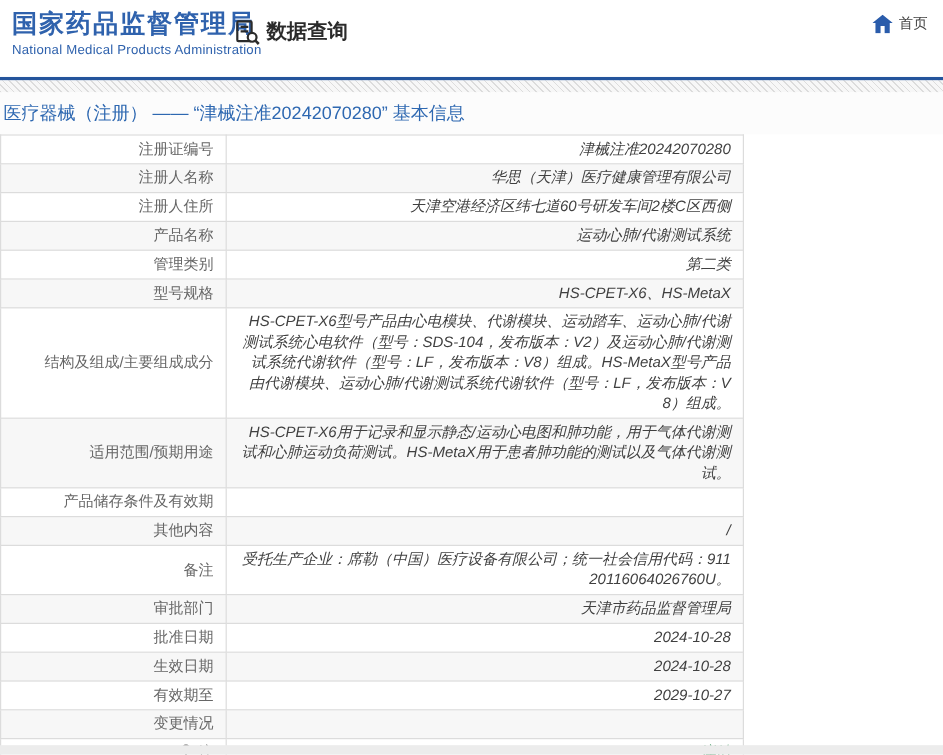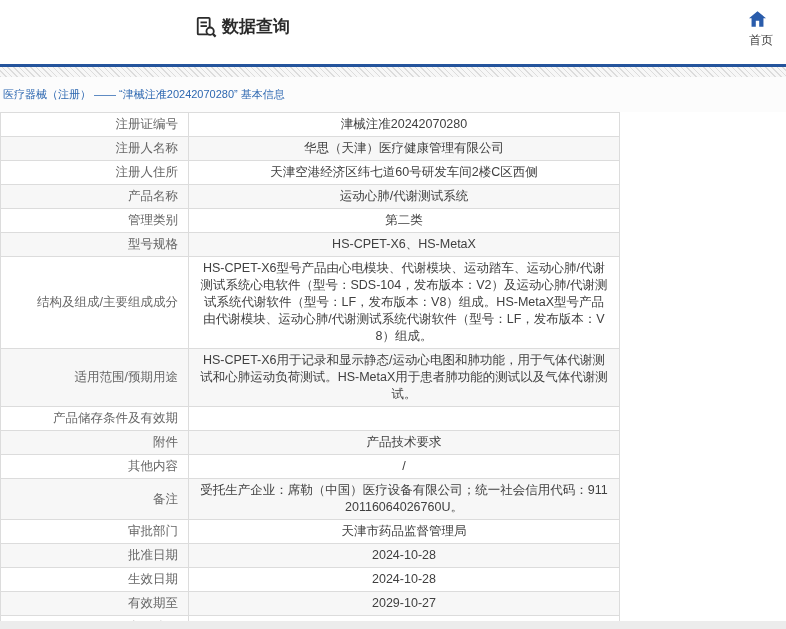--- a/index.html
+++ b/index.html
@@ -10,50 +10,54 @@
     -webkit-font-smoothing:antialiased;
   }
   
   .header{height:64px;position:relative;background:#fff;}
   .logo{position:absolute;left:10px;top:9px;}
   .logo-title{font-size:21px;font-weight:bold;color:#2f62ad;letter-spacing:1.5px;line-height:24px;}
   .logo-sub{font-size:11px;color:#2f62ad;margin-top:3px;letter-spacing:0.2px;}
   .nav-query{position:absolute;left:195px;top:15px;display:flex;align-items:center;gap:5px;cursor:pointer;}
   .nav-query-label{font-size:17px;font-weight:600;color:#2b2b2b;}
   .header-right{position:absolute;right:13px;top:11px;display:flex;gap:26px;}
-  .hr-item{display:flex;flex-direction:column;align-items:flex-start;gap:5px;cursor:pointer;}
+  .hr-item{display:flex;flex-direction:row;align-items:flex-end;gap:5px;cursor:pointer;}
   .hr-label{font-size:12px;color:#444;}
   
   .blue-line{height:3px;background:#24549c;}
   .hatch-band{height:10px;background:repeating-linear-gradient(45deg,#dcdcdc 0px,#dcdcdc 1px,#f7f7f7 1px,#f7f7f7 4px);}
   .breadcrumb{height:35px;display:flex;align-items:center;padding-left:3px;background:#fcfcfc;
-    font-size:11px;color:#2e68b1;}
+    font-size:15px;color:#2e68b1;}
   
   table.info{border-collapse:collapse;width:620px;table-layout:fixed;}
   table.info th, table.info td{
     border:1px solid #dcdcdc;
     padding:3px 10px;
     font-size:12.5px;line-height:17px;
     vertical-align:middle;
     word-break:break-all;
   }
   table.info th{font-weight:normal;text-align:right;color:#666;background:transparent;}
-  table.info td{color:#404040;text-align:center;}
+  table.info td{color:#404040;text-align:right;font-style:italic;}
   table.info tr:nth-child(even){background:#f7f7f7;}
   table.info tr:nth-child(odd){background:#ffffff;}
   a.detail-link{color:#15803d;text-decoration:none;cursor:pointer;}
   .note-icon{display:inline-block;vertical-align:-1px;margin-right:2px;line-height:0;}
   
   .footer-strip{position:absolute;left:0;bottom:0;width:786px;height:8px;background:#ececec;}
   svg{display:block;}
 </style>
 </head>
 <body>
 
 <div class="header">
+  <div class="logo">
+    <div class="logo-title">国家药品监督管理局</div>
+    <div class="logo-sub">National Medical Products Administration</div>
+  </div>
 
   <div class="nav-query">
     <span class="icon">
       <svg width="22" height="22" viewBox="0 0 24 24">
         <rect x="3" y="2" width="13" height="18" rx="1" fill="none" stroke="#2b2b2b" stroke-width="2"></rect>
         <line x1="6" y1="7" x2="13" y2="7" stroke="#2b2b2b" stroke-width="2"></line>
         <line x1="6" y1="11" x2="13" y2="11" stroke="#2b2b2b" stroke-width="2"></line>
         <circle cx="16.5" cy="16.5" r="4" fill="#fff" stroke="#2b2b2b" stroke-width="2"></circle>
         <line x1="19.5" y1="19.5" x2="22.5" y2="22.5" stroke="#2b2b2b" stroke-width="2.4"></line>
       </svg>
@@ -116,24 +120,20 @@
       </tr>
       <tr>
         <th><span>适用范围/预期用途</span></th>
         <td><span>HS-CPET-X6用于记录和显示静态/运动心电图和肺功能，用于气体代谢测试和心肺运动负荷测试。HS-MetaX用于患者肺功能的测试以及气体代谢测试。</span></td>
       </tr>
       <tr>
         <th><span>产品储存条件及有效期</span></th>
         <td><span></span></td>
       </tr>
       <tr>
-        <th><span>附件</span></th>
-        <td><span>产品技术要求</span></td>
-      </tr>
-      <tr>
         <th><span>其他内容</span></th>
         <td><span>/</span></td>
       </tr>
       <tr>
         <th><span>备注</span></th>
         <td><span>受托生产企业：席勒（中国）医疗设备有限公司；统一社会信用代码：91120116064026760U。</span></td>
       </tr>
       <tr>
         <th><span>审批部门</span></th>
         <td><span>天津市药品监督管理局</span></td>

